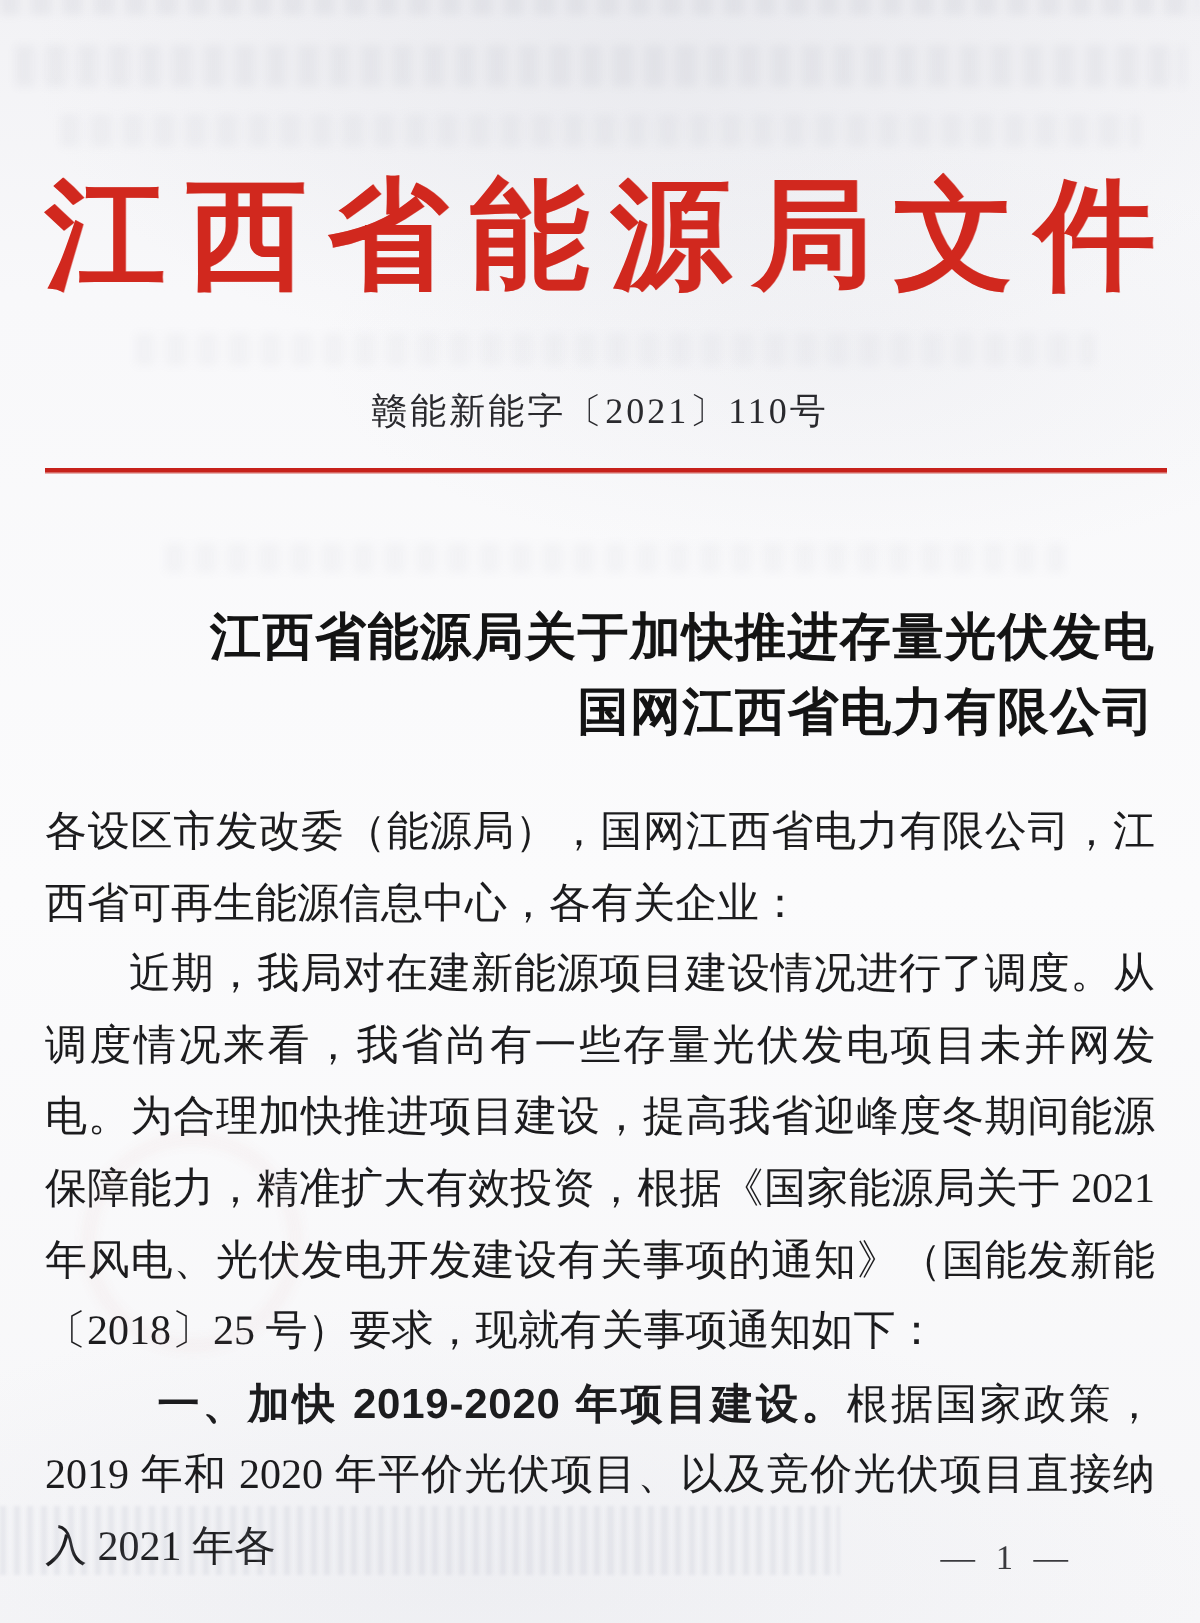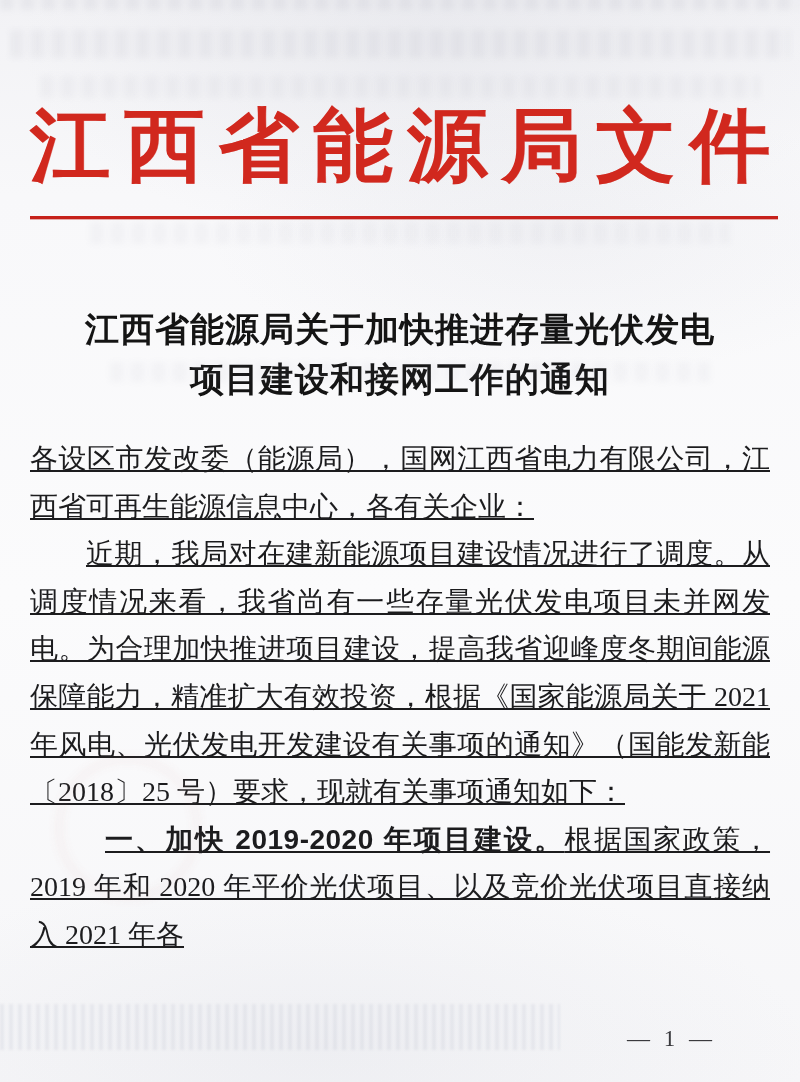--- a/index.html
+++ b/index.html
@@ -6,21 +6,21 @@
     margin: 0;
     padding: 0;
     background: #e8e8ea;
   }
   .page {
     position: relative;
     width: 800px;
     height: 1082px;
     margin: 0 auto;
     box-sizing: border-box;
-    padding: 0 30px;
+    padding: 12px 30px;
     overflow: hidden;
     background:
       radial-gradient(ellipse 600px 300px at 55% 4%, rgba(190,193,205,0.18), transparent 70%),
       radial-gradient(ellipse 500px 200px at 70% 22%, rgba(190,193,205,0.12), transparent 70%),
       radial-gradient(ellipse 700px 260px at 40% 97%, rgba(185,190,205,0.14), transparent 70%),
       linear-gradient(180deg, #f2f2f5 0%, #f8f8fa 18%, #fbfbfc 55%, #f6f6f8 100%);
     font-family: "Liberation Serif", "DejaVu Serif", serif;
     color: #1f1f1f;
   }
 
@@ -83,39 +83,38 @@
   .red-rule {
     margin: 22px auto 0;
     width: 748px;
     height: 3px;
     background: #c6211b;
     box-shadow: 0 1px 0 rgba(198,33,27,0.35);
   }
 
   .notice-title {
     margin-top: 86px;
-    text-align: center;
+    text-align: right;
     font-size: 34px;
     line-height: 50px;
     font-weight: bold;
     color: #141414;
     letter-spacing: 1px;
   }
 
   .body-text {
     margin-top: 30px;
     font-size: 28px;
     line-height: 47.6px;
     text-align: justify;
     text-justify: inter-ideograph;
     color: #1c1c1e;
   }
   .body-text p {
     margin: 0;
-    text-decoration: underline;
   }
   .para-indent {
     text-indent: 2em;
   }
   .item-heading {
     font-weight: bold;
     font-family: "Liberation Sans", "DejaVu Sans", sans-serif;
     letter-spacing: 0.5px;
     margin-left: 19px;
   }
@@ -137,26 +136,27 @@
   <div class="smudge smudge-row smudge-1"></div>
   <div class="smudge smudge-row smudge-2"></div>
   <div class="smudge smudge-row smudge-3"></div>
   <div class="smudge smudge-row smudge-4"></div>
   <div class="smudge smudge-row smudge-5"></div>
   <div class="smudge smudge-stripes"></div>
   <div class="smudge smudge-seal"></div>
 
   <div class="agency-title">江西省能源局文件</div>
 
+  <div class="doc-number">赣能新能字〔2021〕110号</div>
 
   <div class="red-rule"></div>
 
   <div class="notice-title">
     <div>江西省能源局关于加快推进存量光伏发电</div>
-    <div>项目建设和接网工作的通知</div>
+    <div>国网江西省电力有限公司</div>
   </div>
 
   <div class="body-text">
     <p>各设区市发改委（能源局），国网江西省电力有限公司，江西省可再生能源信息中心，各有关企业：</p>
     <p class="para-indent">近期，我局对在建新能源项目建设情况进行了调度。从调度情况来看，我省尚有一些存量光伏发电项目未并网发电。为合理加快推进项目建设，提高我省迎峰度冬期间能源保障能力，精准扩大有效投资，根据《国家能源局关于 2021 年风电、光伏发电开发建设有关事项的通知》（国能发新能〔2018〕25 号）要求，现就有关事项通知如下：</p>
     <p class="para-indent"><span class="item-heading">一、加快 2019-2020 年项目建设。</span><span>根据国家政策，2019 年和 2020 年平价光伏项目、以及竞价光伏项目直接纳入 2021 年各</span></p>
   </div>
 
   <div class="page-number">— 1 —</div>
 

